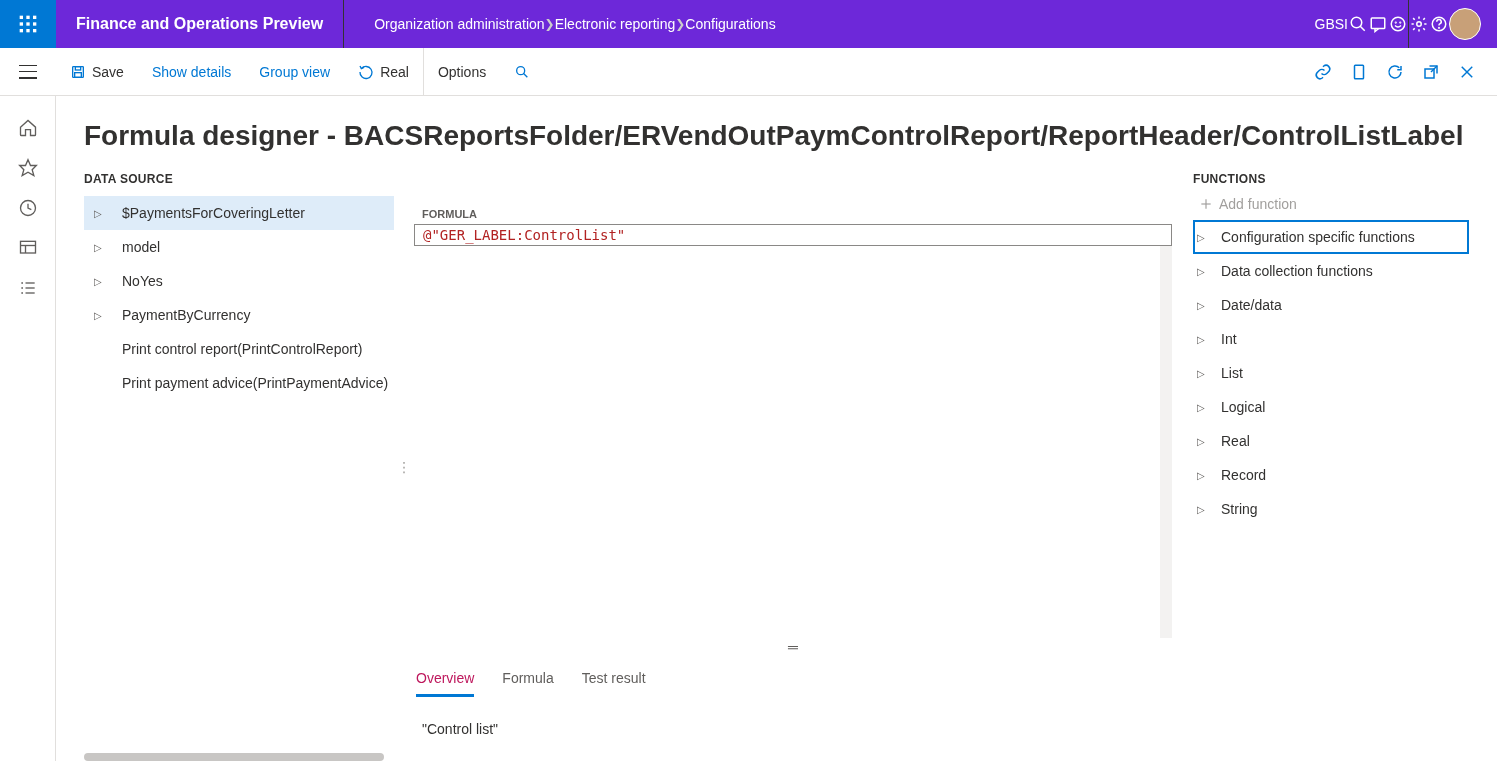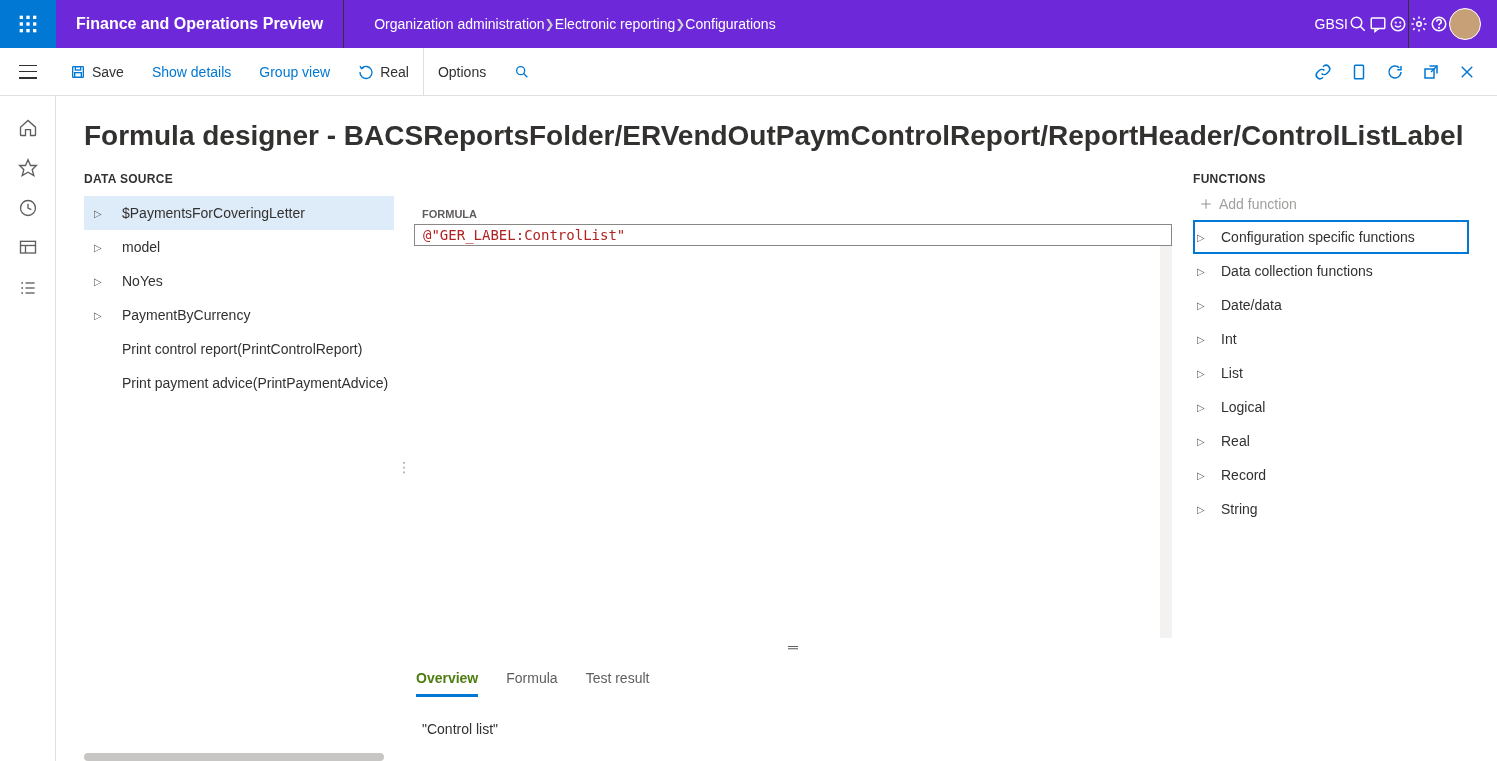--- a/index.html
+++ b/index.html
@@ -56,21 +56,21 @@
   
   
   .mid-pane { flex: 1; display: flex; flex-direction: column; padding-top: 32px; }
   .formula-label { font-size: 11px; font-weight: 600; color: #605e5c; padding: 4px 8px; }
   .formula-box { height: 22px; border: 1px solid #8a8886; background: #fff; padding: 2px 8px; font-family: Consolas, monospace; font-size: 14px; display:flex; align-items:center; }
   .formula-editor { flex: 1; min-height: 200px; border-right: 12px solid #f3f2f1; }
   .formula-text { color: #b22222; white-space: pre; font-family: Consolas, monospace; }
   .splitter-h { height: 18px; display: flex; align-items: center; justify-content: center; cursor: row-resize; color: #605e5c; }
   .tabs { display: flex; gap: 28px; padding: 0 2px; margin-top: 6px; }
   .tab { padding: 8px 0; cursor: pointer; color: #605e5c; }
-  .tab.active { color: #4d7c0f; font-weight: 700; border-bottom: 3px solid #0078d4; }
+  .tab.active { color: #be185d; font-weight: 400; border-bottom: 3px solid #0078d4; }
   .overview-body { padding: 24px 8px; }
   
   
   .fn-pane { width: 290px; padding-left: 14px; display: flex; flex-direction: column; }
   .fn-tree { flex: 1; }
   .fn-item { display: flex; align-items: center; height: 34px; padding-left: 4px; cursor: pointer; gap: 14px; }
   .fn-item.selected { outline: 2px solid #0078d4; outline-offset: -2px; }
   .fn-item .exp { width: 10px; color: #605e5c; font-size: 10px; }
   
   .scroll-hint { height: 8px; background: #c8c6c4; width: 300px; border-radius: 4px; margin-top: auto; }

